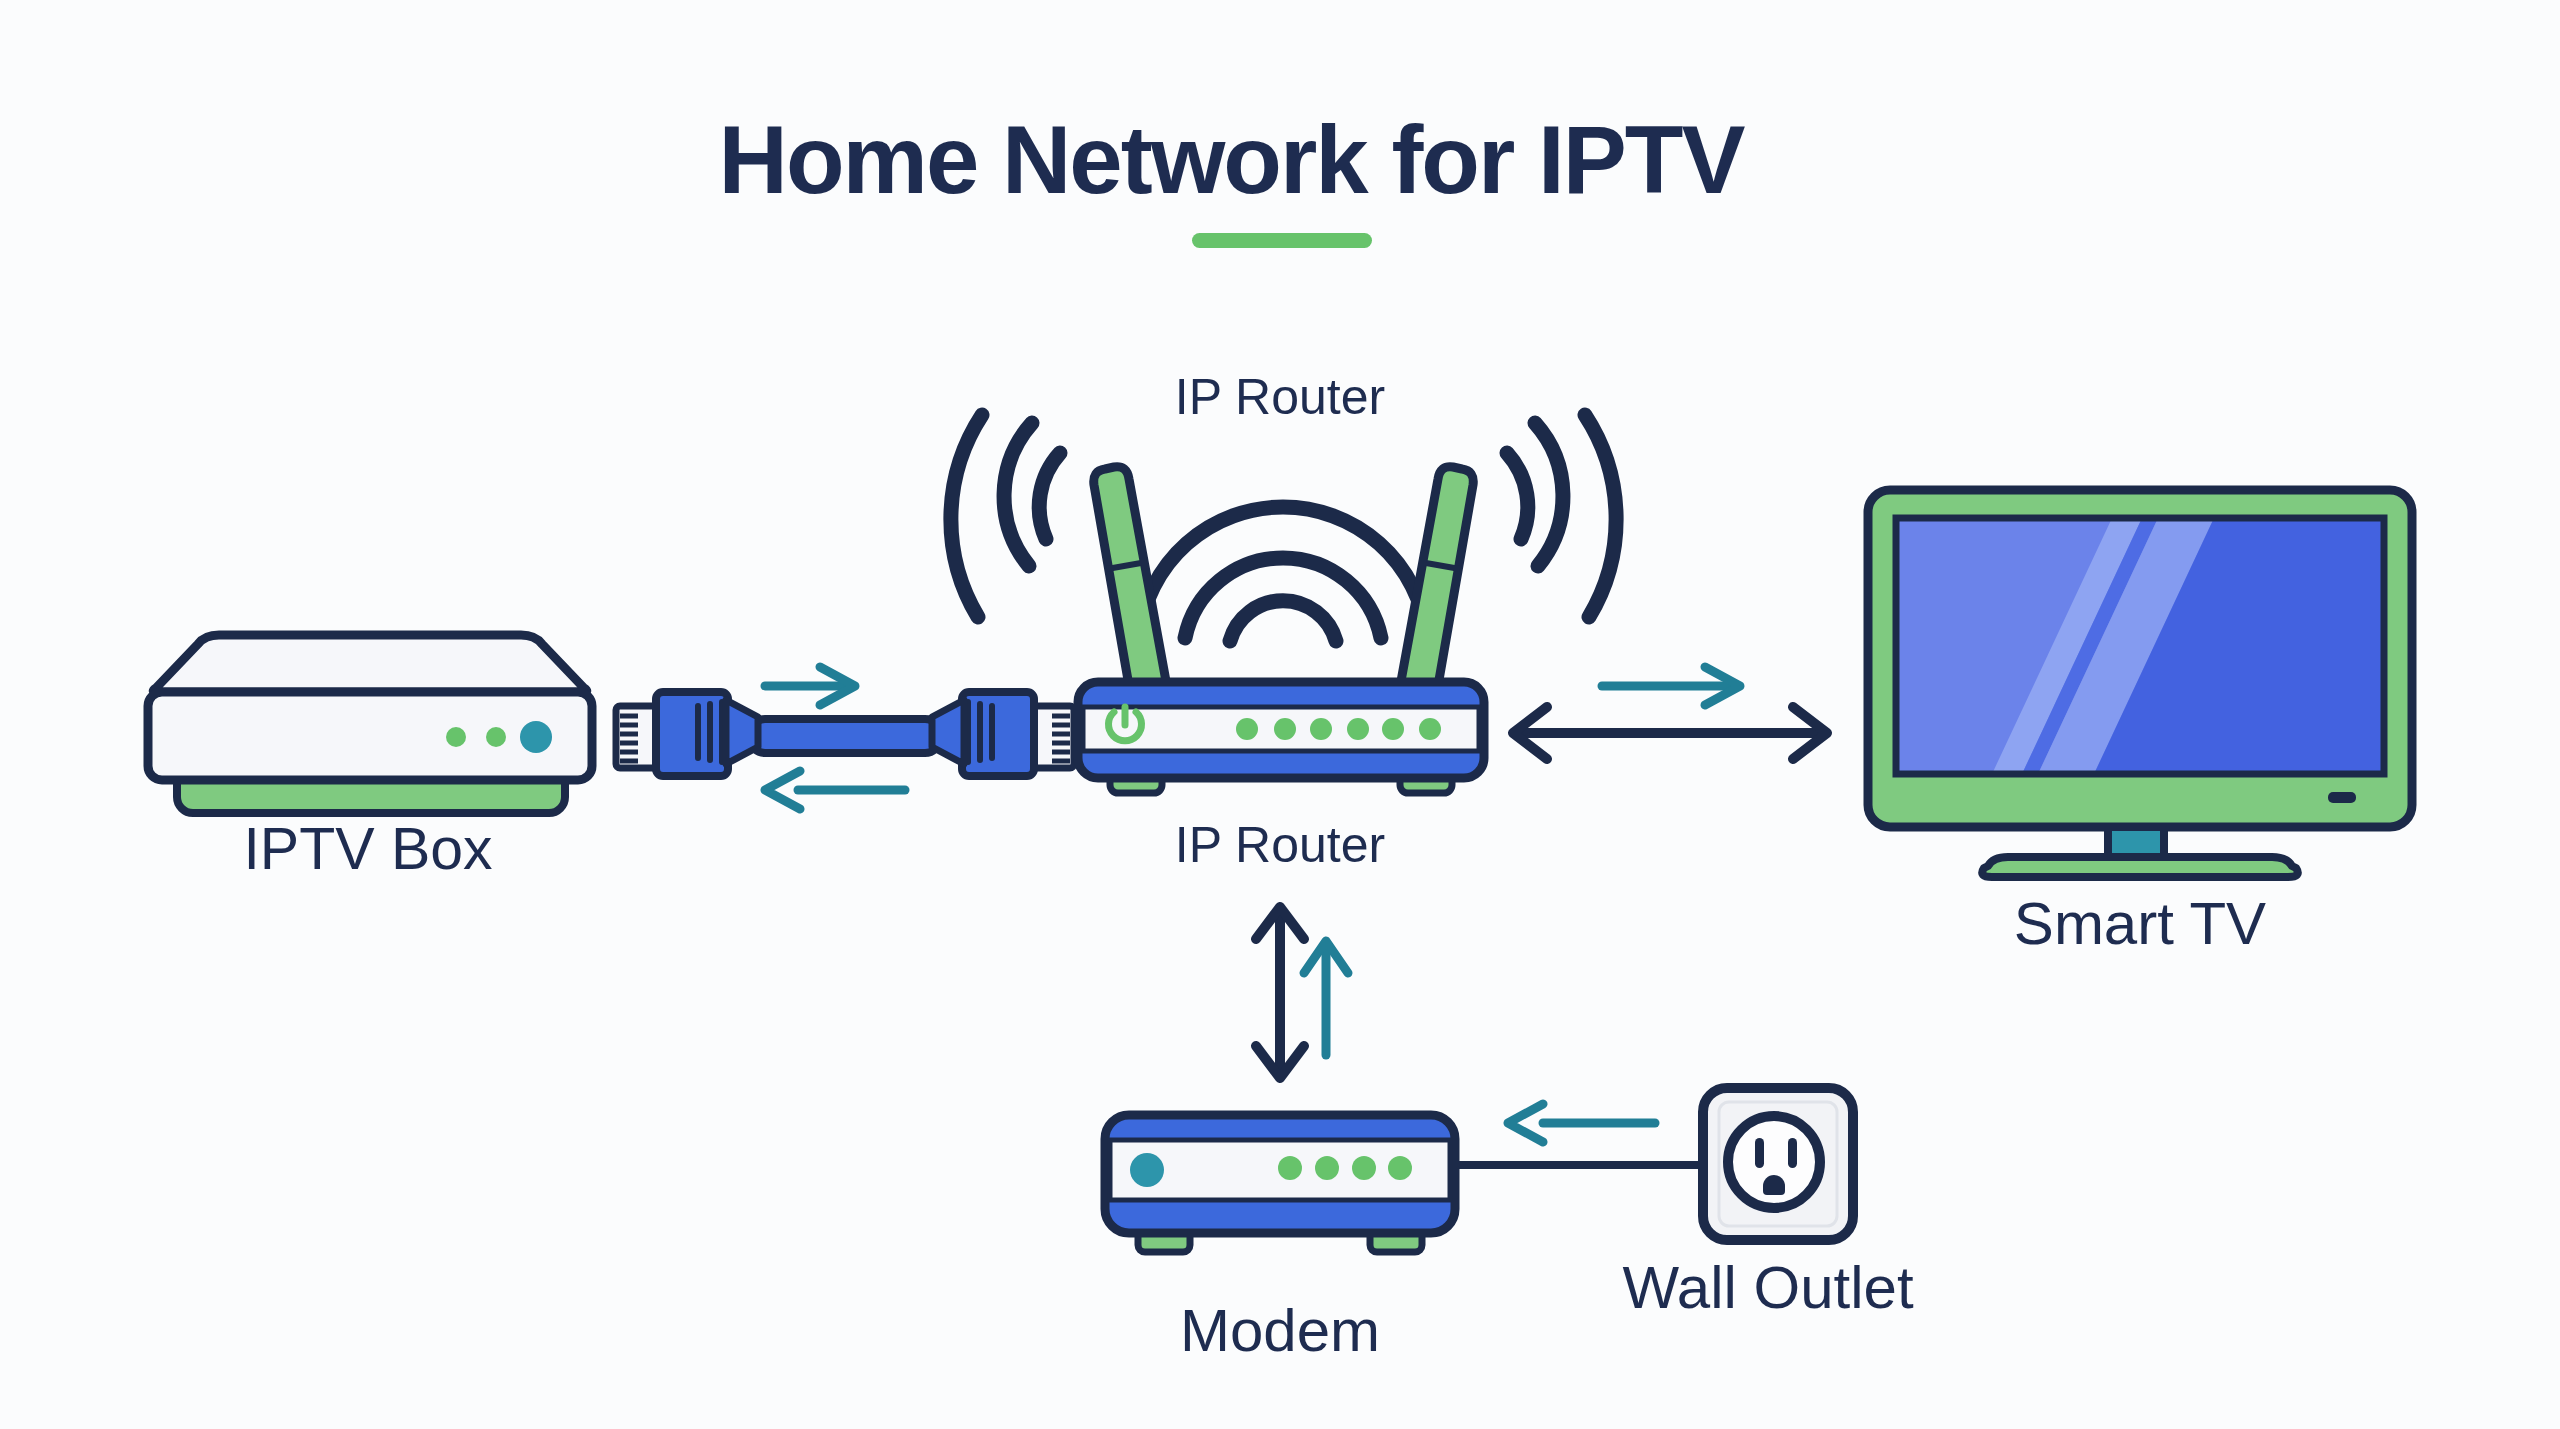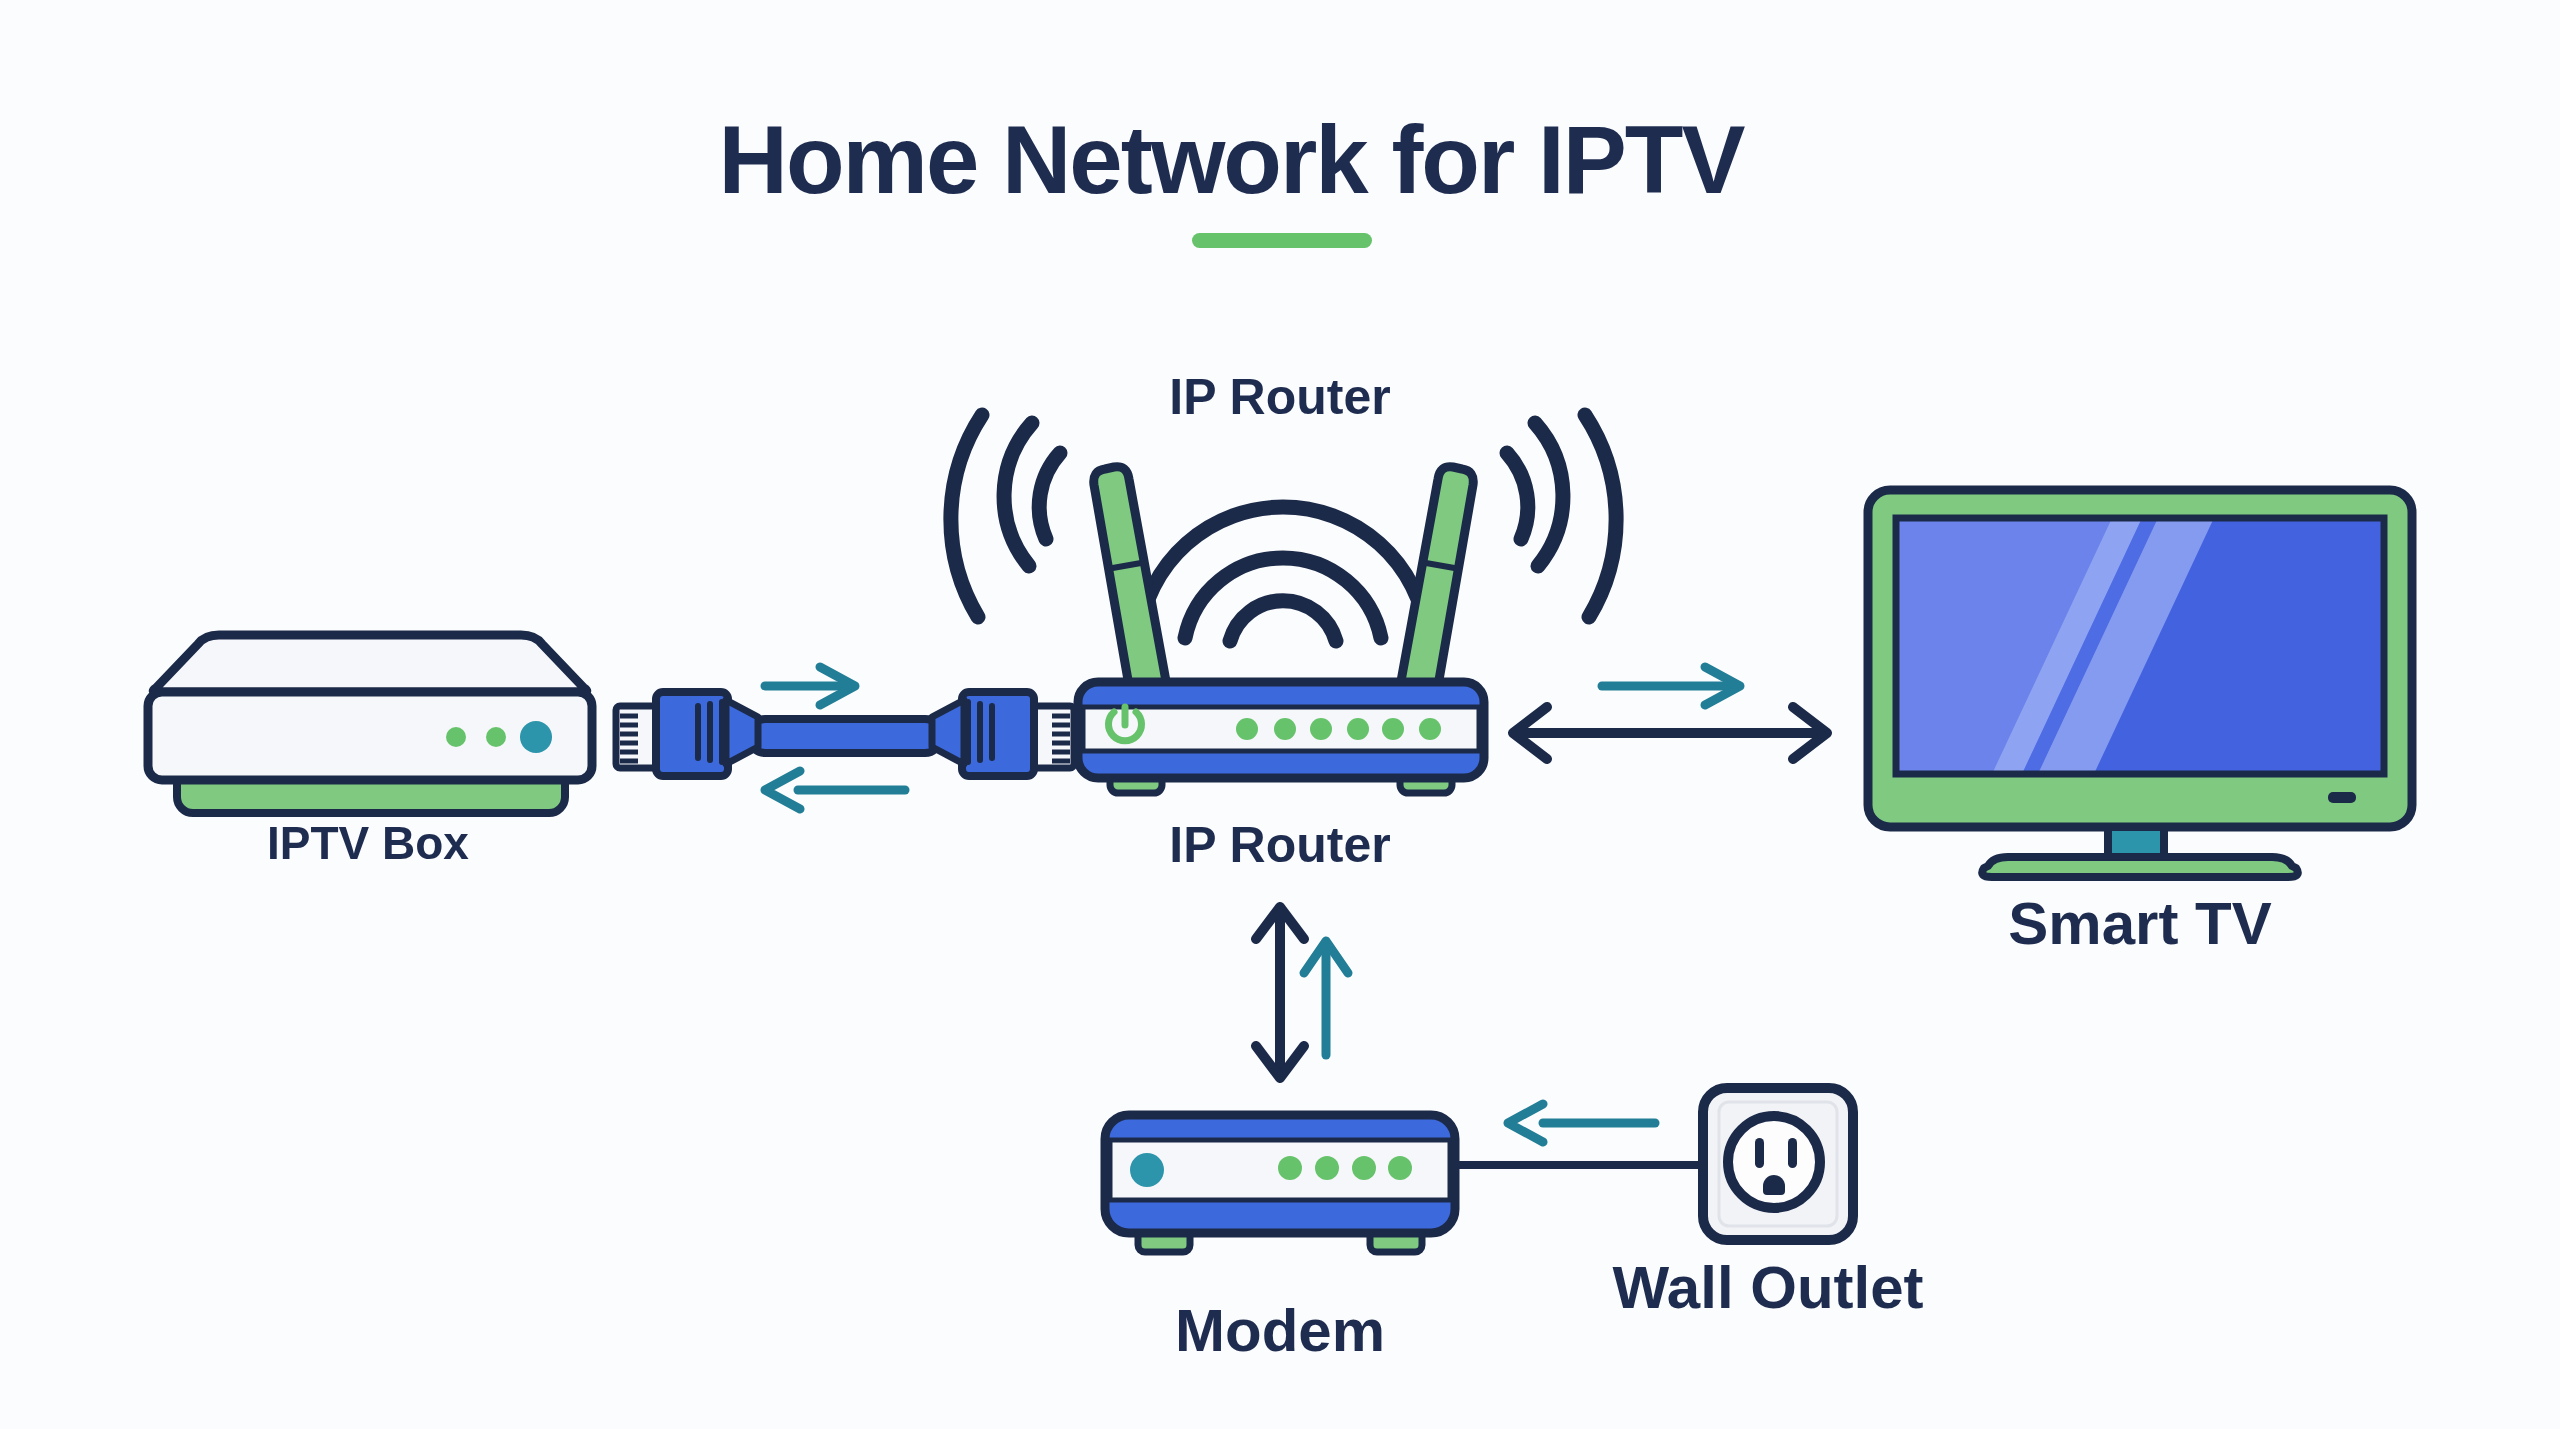--- a/index.html
+++ b/index.html
@@ -24,21 +24,21 @@
     font-family: "Liberation Sans", sans-serif;
     background: var(--background);
     position: relative;
     overflow: hidden;
   }
   .canvas { position:absolute; inset:0; }
   .abs { position:absolute; }
   .label {
     position:absolute;
     transform: translateX(-50%);
-    font-weight: 700;
+    font-weight: 400;
     color: var(--text_navy);
     white-space: nowrap;
     line-height: 1;
   }
   .title {
     position:absolute;
     left: 1231px; top: 112px;
     transform: translateX(-50%);
     font-size: 96px;
     font-weight: 800;
@@ -49,21 +49,21 @@
   }
   .title-underline {
     position:absolute;
     left: 1192px; top: 233px;
     width: 180px; height: 15px;
     border-radius: 8px;
     background: var(--green_accent);
   }
   .lbl-50 { font-size: 50px; }
   .lbl-52 { font-size: 60px; }
-  .lbl-54 { font-size: 46px; }
+  .lbl-54 { font-size: 59px; }
 
   
   .s-navy  { stroke: var(--navy); fill: none; }
   .f-white { fill: var(--white_fill); stroke: var(--navy); }
   .f-blue  { fill: var(--blue); stroke: var(--navy); }
   .f-green { fill: var(--green); stroke: var(--navy); }
   .f-navy  { fill: var(--navy); }
   .dot-green { fill: var(--green_accent); }
   .dot-teal  { fill: var(--teal_dot); }
   .s-teal  { stroke: var(--teal); fill: none; }

